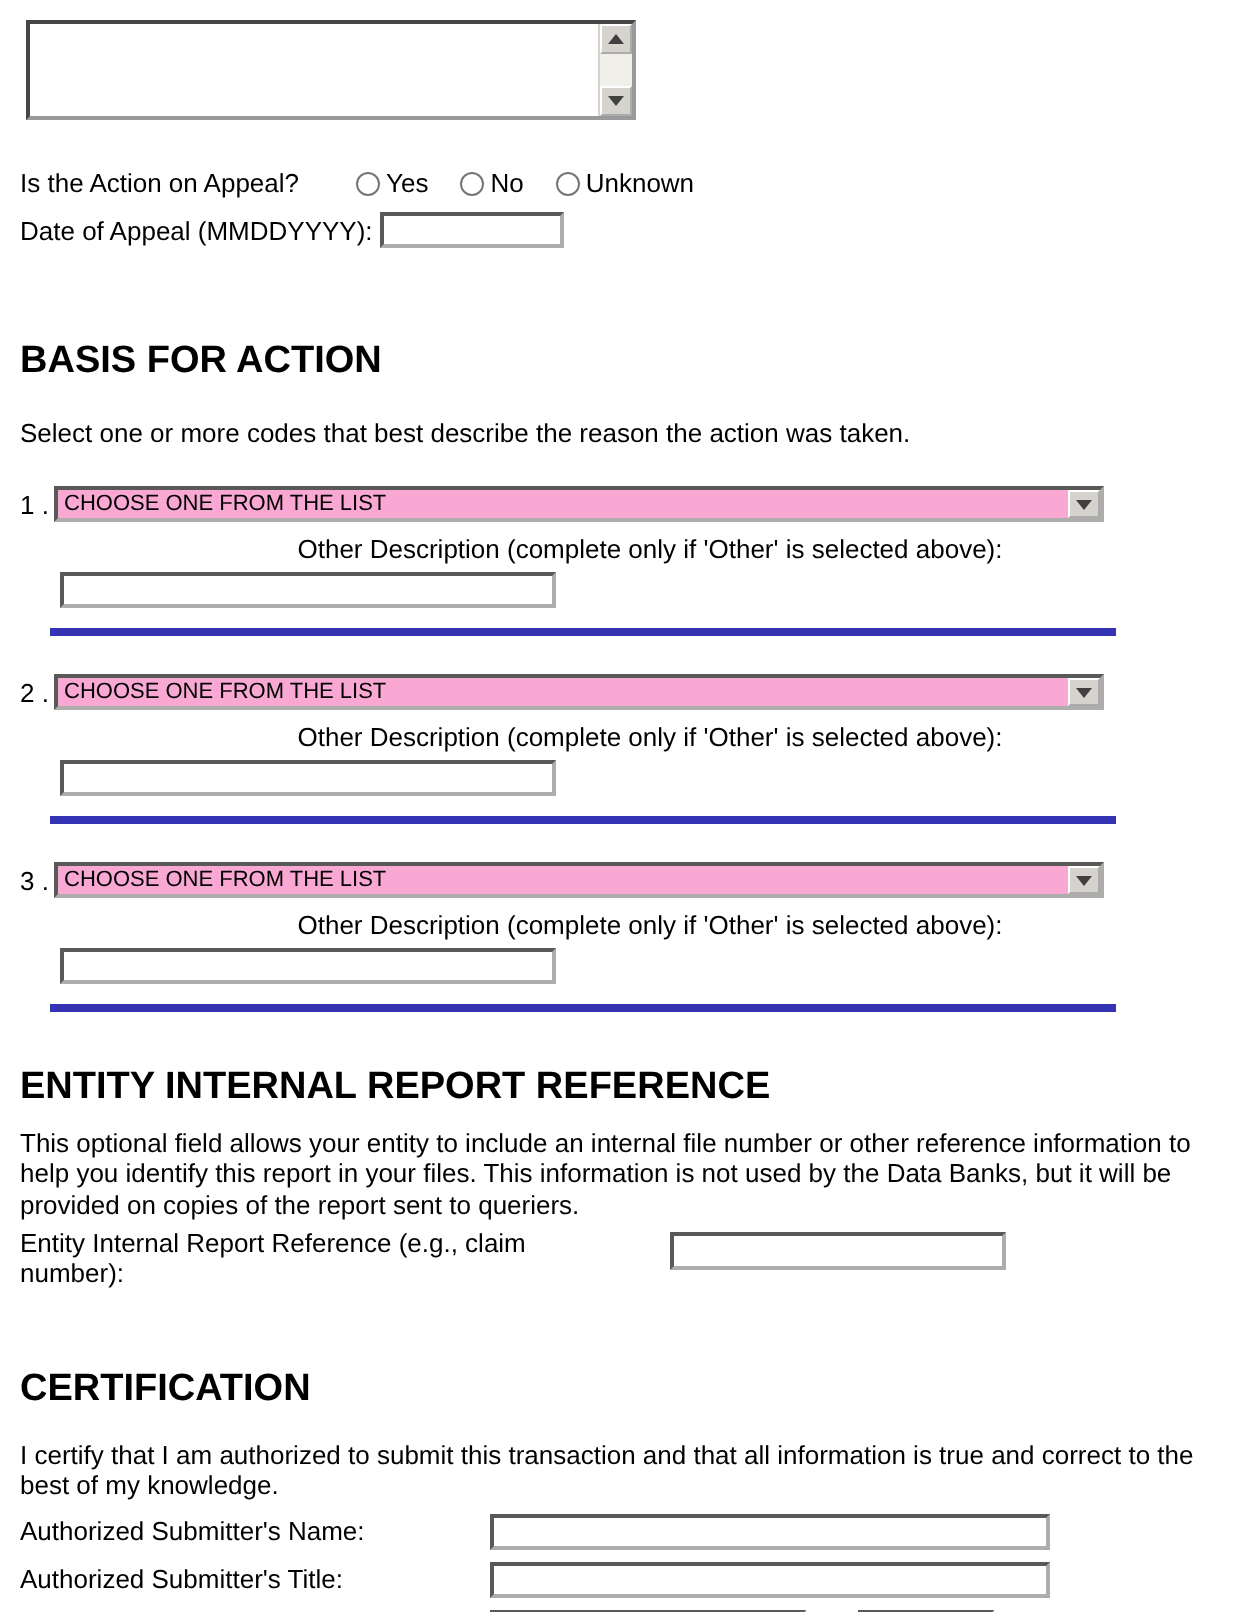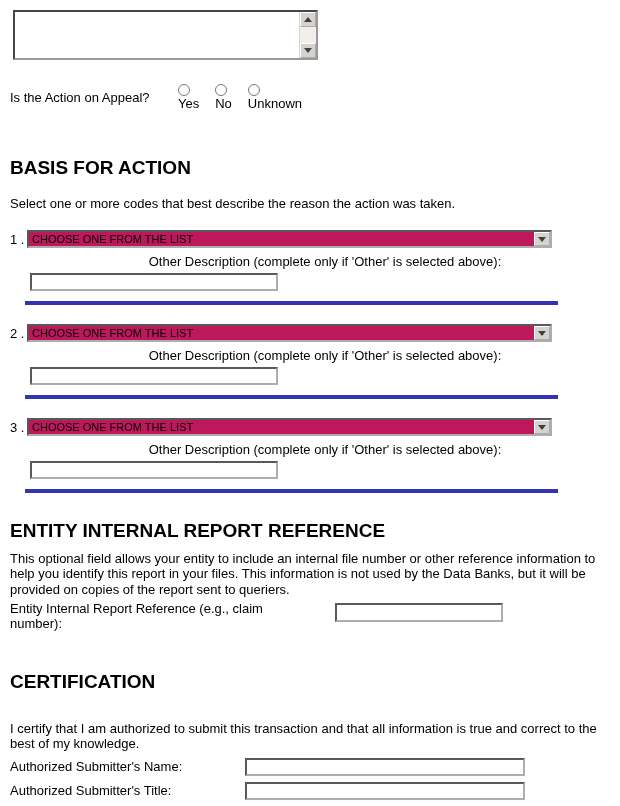--- a/index.html
+++ b/index.html
@@ -28,59 +28,59 @@
   }
   .arr { width:0; height:0; display:block; }
   .arr.up   { border-left:4px solid transparent; border-right:4px solid transparent; border-bottom:5px solid #404040; }
   .arr.down { border-left:4px solid transparent; border-right:4px solid transparent; border-top:5px solid #404040; }
   .sb-track { flex:1; }
 
   
   .row { display:flex; align-items:center; }
   .appeal-row { margin-top:24px; }
   .appeal-row .lbl { width:168px; }
-  .radio-opt { display:flex; margin-right:16px;flex-direction:column; }
+  .radio-opt { display:flex; align-items:center; margin-right:16px; }
   .radio-opt input { width:12px; height:12px; margin:0 3px 0 0; }
   .date-appeal-row { margin-top:7px; }
   .tb {
     border:2px inset #adadad; background:#fff; height:18px;
     font-family:inherit; font-size:13px; padding:0 2px;
   }
   .date-appeal-input { width:92px; margin-left:4px; }
 
   h2 { font-size:19px; font-weight:bold; margin-top:46px; }
   .intro { margin-top:17px; }
 
   
   .basis-item { margin-top:19px; }
   .select-row { display:flex; align-items:center; }
   .num { width:17px; }
   .select {
-    width:525px; height:18px; border:2px inset #adadad; background:#be185d;
+    width:525px; height:18px; border:2px inset #adadad; background:#f9a8d4;
     display:flex; align-items:center; cursor:default;
   }
   .select-text { flex:1; font-size:11px; padding-left:3px; white-space:nowrap; overflow:hidden; }
   .select-btn {
     width:16px; height:14px; background:#d6d3ce; border:1px outset #fff;
     display:flex; align-items:center; justify-content:center; margin-right:0;
   }
   .other-label { margin:6px 0 4px 20px;text-align:center; }
   .other-input { margin-left:20px; width:248px; height:18px; display:block; }
   .divider { margin:10px 0 0 15px; width:533px; height:4px; background:var(--divider-blue,#3333b3); }
 
   
   .entity-heading { margin-top:27px; }
   .para { margin-top:9px; width:600px; line-height:1.18; }
   .entity-row { display:flex; margin-top:5px; align-items:flex-start;gap:36px; }
   .entity-label { width:289px; line-height:1.15; }
   .entity-input { width:168px; height:19px; margin-top:1px; }
 
   
   .cert-heading { margin-top:39px; }
-  .cert-para { margin-top:28px; }
+  .cert-para { margin-top:14px; }
   .cert-row { display:flex; align-items:center; margin-top:6px; }
   .cert-label { width:235px; }
   .wide-input { width:280px; }
   .phone-input { width:158px; }
   .ext-label { margin-left:4px;text-align:center; }
   .ext-input { width:68px; }
 </style>
 </head>
 <body>
 
@@ -108,20 +108,24 @@
     <label class="radio-opt">
       <input type="radio" name="appeal" style="">
       <span>No</span>
     </label>
     <label class="radio-opt">
       <input type="radio" name="appeal" style="">
       <span>Unknown</span>
     </label>
   </div>
 
+  <div class="row date-appeal-row">
+    <span>Date of Appeal (MMDDYYYY):</span>
+    <input class="tb date-appeal-input" value="" style="">
+  </div>
 
   <h2>BASIS FOR ACTION</h2>
   <p class="intro">Select one or more codes that best describe the reason the action was taken.</p>
 
   <div class="basis-item">
     <div class="select-row">
       <span class="num">1 .</span>
       <div class="select">
         <span class="select-text">CHOOSE ONE FROM THE LIST</span>
         <span class="select-btn">

